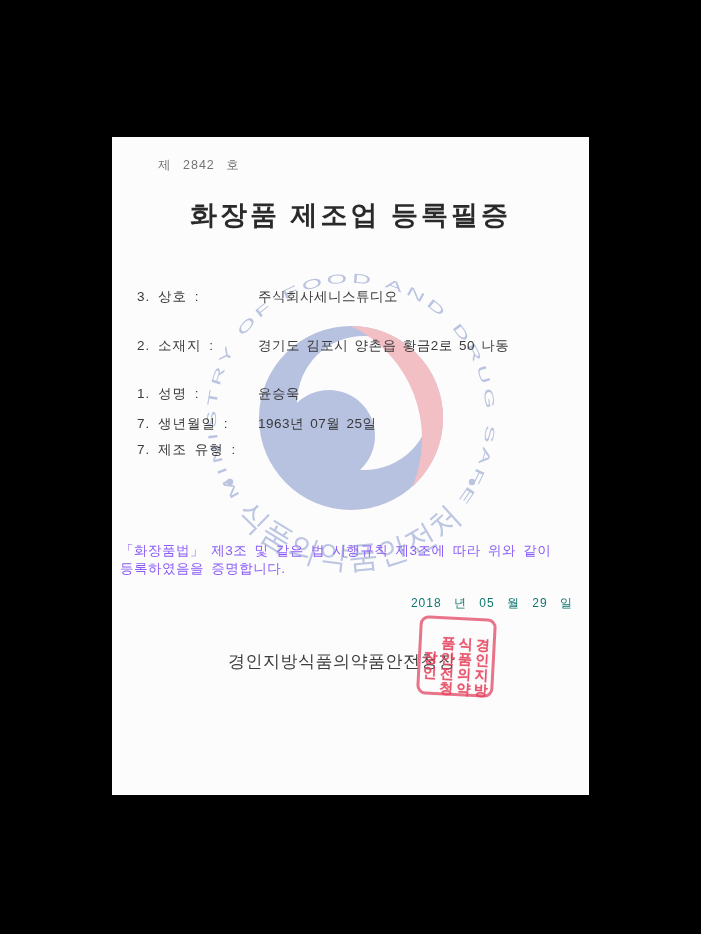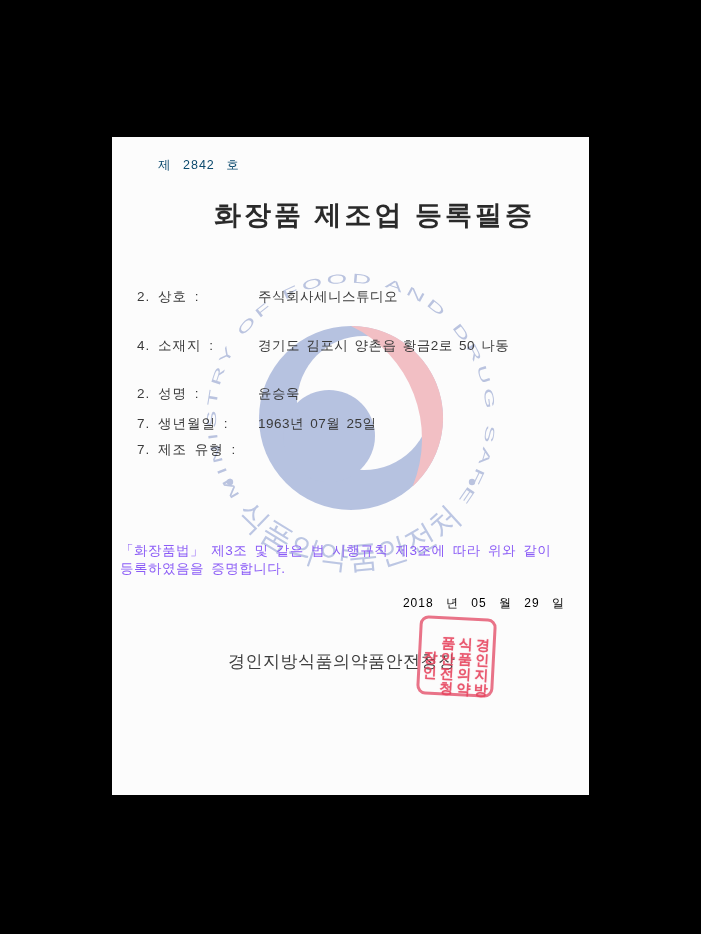--- a/index.html
+++ b/index.html
@@ -5,36 +5,36 @@
   html,body{margin:0;padding:0;}
   body{
     width:701px;height:934px;background:#000;position:relative;overflow:hidden;
     font-family:"Liberation Sans","DejaVu Sans",sans-serif;
   }
   .page{
     position:absolute;left:112px;top:137px;width:477px;height:658px;
     background:#fcfcfc;overflow:hidden;
   }
   .doc-number{
-    position:absolute;left:46px;top:20px;font-size:12.5px;color:#0c4a6e;
+    position:absolute;left:46px;top:20px;font-size:12.5px;color:#737373;
     letter-spacing:1px;word-spacing:7px;
   }
   .doc-title{
     position:absolute;left:0;top:60px;width:100%;text-align:center;
-    font-size:27px;font-weight:700;color:#2a2a2a;letter-spacing:3px;padding-left:24px;
+    font-size:27px;font-weight:700;color:#2a2a2a;letter-spacing:3px;
   }
   .field-row{position:absolute;left:0;width:100%;font-size:13.5px;color:#3a3a3a;}
   .field-label{position:absolute;left:25px;letter-spacing:1px;word-spacing:3px;white-space:nowrap;}
   .field-value{position:absolute;left:138px;letter-spacing:.5px;word-spacing:2px;white-space:nowrap;line-height:17px;margin-left:8px;}
   .statement{
     position:absolute;left:8px;top:405px;width:452px;
     font-size:13.5px;color:#8b5cf6;line-height:18px;letter-spacing:.5px;word-spacing:3px;
   }
   .issue-date{
-    position:absolute;right:24px;top:458px;font-size:12px;color:#000000;
+    position:absolute;right:16px;top:458px;font-size:12px;color:#0f766e;
     letter-spacing:1px;word-spacing:8px;
   }
   .issuer{
     position:absolute;left:116px;top:513px;font-size:17px;color:#3d3d3d;
     letter-spacing:.5px;white-space:nowrap;
   }
   .seal-stamp{
     position:absolute;left:306px;top:480px;width:77px;height:79px;
     border:3px solid rgba(228,80,106,.8);border-radius:9px;
     transform:rotate(3deg);box-sizing:border-box;
@@ -85,31 +85,31 @@
     </svg>
   </div>
 
   <div class="content-layer">
 
     <div class="doc-number">제 2842 호</div>
 
     <div class="doc-title">화장품 제조업 등록필증</div>
 
     <div class="field-row" style="top:151px">
-      <span class="field-label">2. 상호 :</span>
+      <span class="field-label">3. 상호 :</span>
       <span class="field-value">주식회사세니스튜디오</span>
     </div>
 
     <div class="field-row" style="top:200px">
-      <span class="field-label">4. 소재지 :</span>
+      <span class="field-label">2. 소재지 :</span>
       <span class="field-value">경기도 김포시 양촌읍 황금2로 50 나동</span>
     </div>
 
     <div class="field-row" style="top:248px">
-      <span class="field-label">2. 성명 :</span>
+      <span class="field-label">1. 성명 :</span>
       <span class="field-value">윤승욱</span>
     </div>
 
     <div class="field-row" style="top:278px">
       <span class="field-label">7. 생년월일 :</span>
       <span class="field-value">1963년 07월 25일</span>
     </div>
 
     <div class="field-row" style="top:304px">
       <span class="field-label">7. 제조 유형 :</span>

